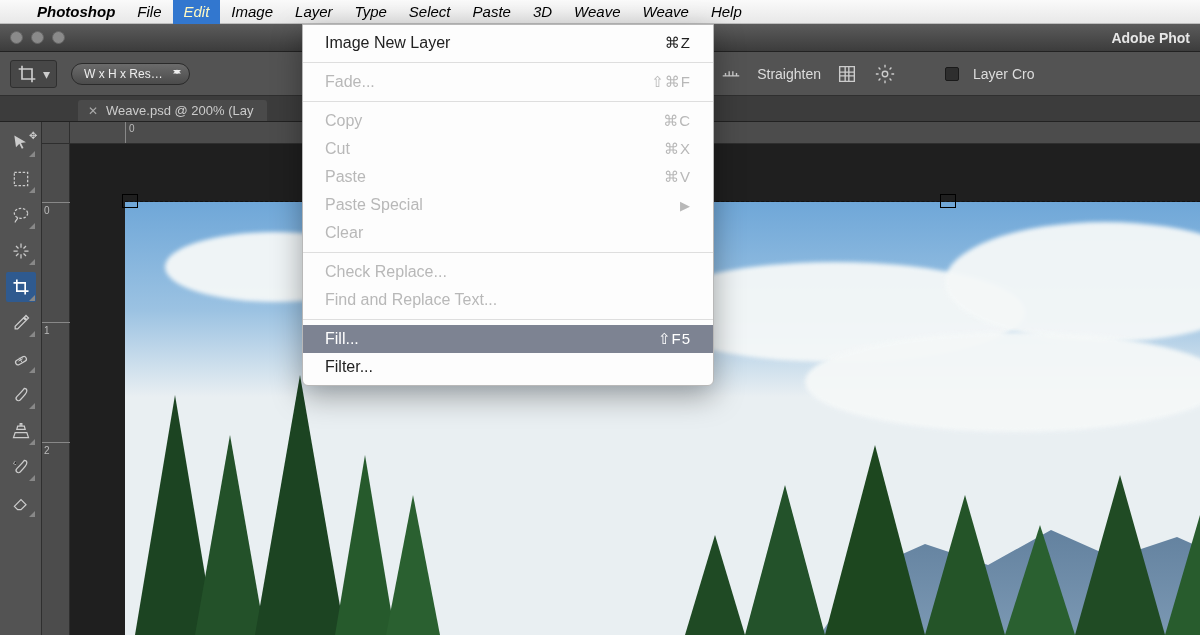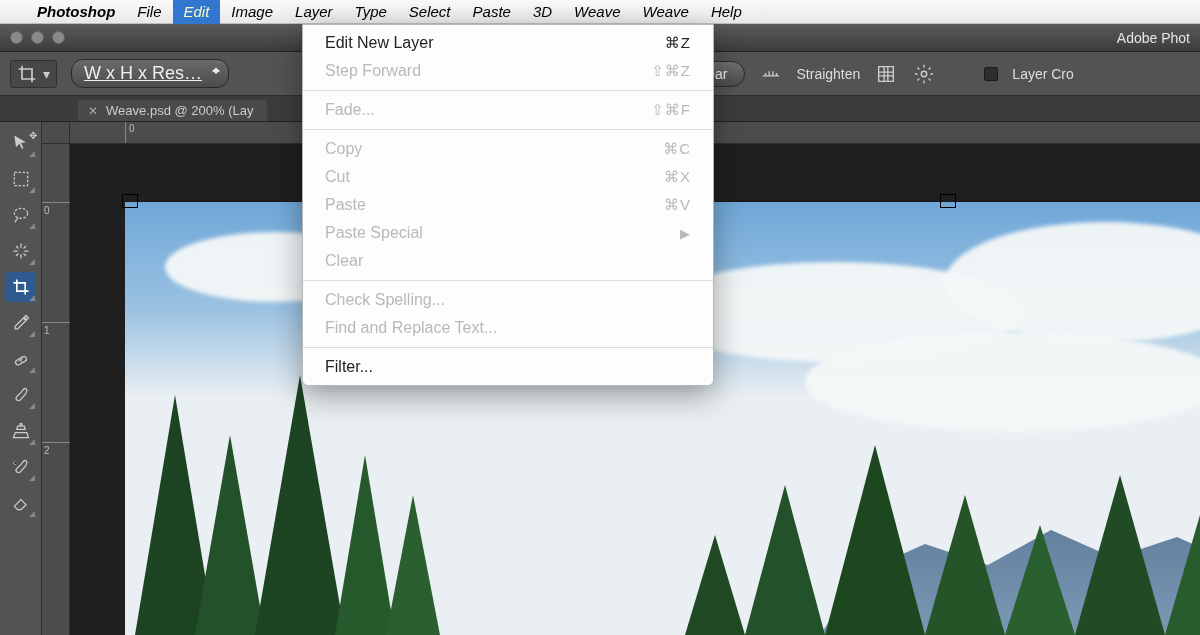--- a/index.html
+++ b/index.html
@@ -9,27 +9,27 @@
   .menubar { height:24px; background:linear-gradient(#fafafa,#e8e8e8); border-bottom:1px solid #bdbdbd; display:flex; align-items:center; padding:0 12px; font-size:15px; color:#000; position:relative; z-index:100; }
   .menubar .apple { font-size:16px; margin-right:14px; }
   .menubar .item { padding:0 11px; height:24px; display:flex; align-items:center; cursor:default;font-style:italic; }
   .menubar .item.appname { font-weight:600; }
   .menubar .item.open { background:#3277cf; color:#fef9c3;text-align:right; }
 
   
   .titlebar { height:28px; background:linear-gradient(#5b5b5b,#3c3c3c); display:flex; align-items:center; padding:0 10px; color:#ddd; font-size:14px; justify-content:space-between; border-bottom:1px solid #222; }
   .traffic { display:flex; gap:8px; }
   .tlight { width:13px; height:13px; border-radius:50%; background:#8a8a8a; border:1px solid #666; }
-  .title-right { font-weight:400; color:#e6e6e6; }
+  .title-right { font-weight:700; color:#e6e6e6; }
 
   
   .optbar { height:44px; background:#535353; display:flex; align-items:center; gap:14px; padding:0 10px; color:#ddd; font-size:14px; border-bottom:1px solid #2f2f2f; }
   .opt-presetbtn { display:flex; align-items:center; gap:6px; padding:3px 6px; border:1px solid #2f2f2f; background:#474747; border-radius:3px; }
   .opt-presetbtn svg { width:20px; height:20px; }
-  .opt-dd { background:linear-gradient(#6b6b6b,#4b4b4b); border:1px solid #2a2a2a; border-radius:12px; padding:3px 26px 3px 12px; font-size:18px; color:#eee; position:relative;text-decoration:underline; }
+  .opt-dd { background:linear-gradient(#6b6b6b,#4b4b4b); border:1px solid #2a2a2a; border-radius:12px; padding:3px 26px 3px 12px; font-size:12px; color:#eee; position:relative; }
   .opt-dd::after { content:""; position:absolute; right:8px; top:50%; transform:translateY(-50%); border:4px solid transparent; border-top-color:#eee; }
   .opt-dd::before { content:""; position:absolute; right:8px; top:35%; transform:translateY(-70%); border:4px solid transparent; border-bottom-color:#eee; }
   .opt-clear { background:linear-gradient(#6f6f6f,#4a4a4a); border:1px solid #2a2a2a; border-radius:13px; padding:4px 16px; color:#eee; font-size:14px; }
   .opt-icon { width:24px; height:24px; display:flex; align-items:center; justify-content:center; color:#ccc; }
   .opt-icon svg { width:22px; height:22px; }
   .opt-gap { flex:0 0 420px; } 
   .checkbox { width:14px; height:14px; background:#2e2e2e; border:1px solid #1a1a1a; border-radius:2px; }
 
   
   .tabbar { height:26px; background:#3c3c3c; display:flex; align-items:flex-end; padding-left:78px; color:#ccc; font-size:13px; border-bottom:1px solid #222; }
@@ -268,26 +268,22 @@
 
       <div style="position:absolute;top:57px;left:55px;right:0;height:0;border-top:1px dashed #111;"></div>
       <div class="selhandle" style="left:52px"></div>
       <div class="selhandle" style="left:870px"></div>
     </div>
   </div>
 </div>
 
 <div class="dropdown" id="edit-dropdown">
     <div class="row">
-      <span>Edit New Layer</span>
+      <span>Image New Layer</span>
       <span class="sc">⌘Z</span>
-    </div>
-    <div class="row disabled">
-      <span>Step Forward</span>
-      <span class="sc">⇧⌘Z</span>
     </div>
     <hr>
     <div class="row disabled">
       <span>Fade...</span>
       <span class="sc">⇧⌘F</span>
     </div>
     <hr>
     <div class="row disabled">
       <span>Copy</span>
       <span class="sc">⌘C</span>
@@ -303,25 +299,29 @@
     <div class="row disabled">
       <span>Paste Special</span>
       <span class="sc arrow">▶</span>
     </div>
     <div class="row disabled">
       <span>Clear</span>
       <span class="sc"></span>
     </div>
     <hr>
     <div class="row disabled">
-      <span>Check Spelling...</span>
+      <span>Check Replace...</span>
       <span class="sc"></span>
     </div>
     <div class="row disabled">
       <span>Find and Replace Text...</span>
       <span class="sc"></span>
     </div>
     <hr>
+    <div class="row hovered">
+      <span>Fill...</span>
+      <span class="sc">⇧F5</span>
+    </div>
     <div class="row">
       <span>Filter...</span>
       <span class="sc"></span>
     </div>
   </div>
 
 </body></html>

